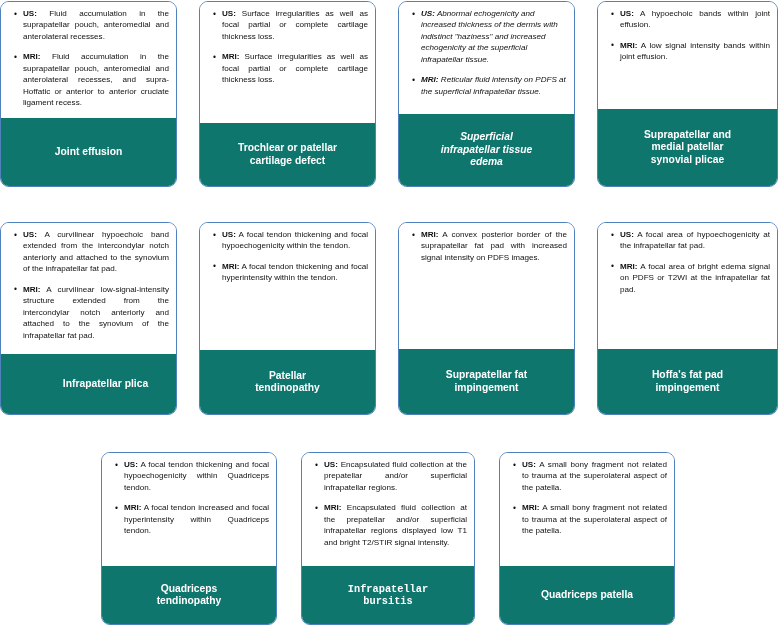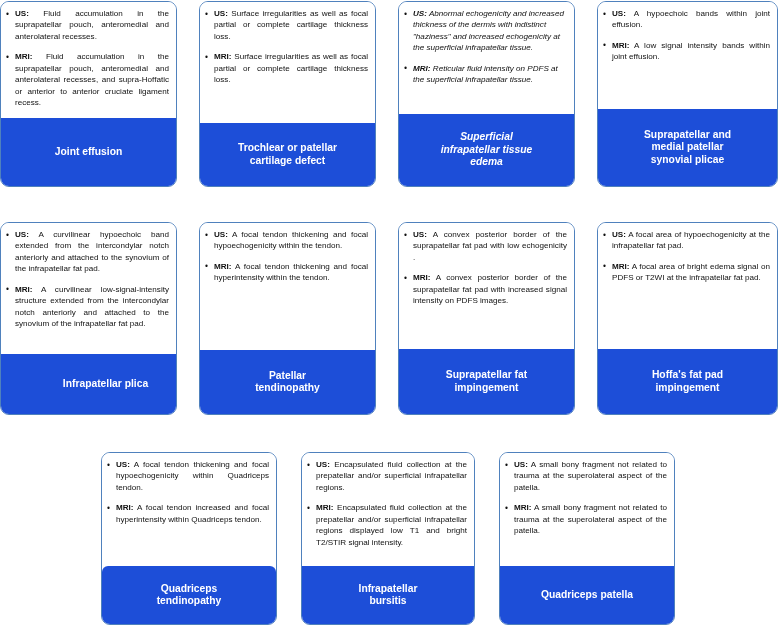--- a/index.html
+++ b/index.html
@@ -33,21 +33,21 @@
     border-radius: 9px;
     background: #ffffff;
     display: flex;
     flex-direction: column;
     overflow: hidden;
   }
 
   .card-body {
     flex: 1 1 auto;
     box-sizing: border-box;
-    padding: 6px 7px 2px 5px;
+    padding: 6px 7px 2px 13px;
     background: #ffffff;
   }
 
   .bullet {
     position: relative;
     box-sizing: border-box;
     padding-left: 9px;
     margin: 0 0 9px 0;
     font-size: 8.1px;
     line-height: 1.42;
@@ -70,21 +70,21 @@
 
   .bullet .lead {
     font-weight: bold;
   }
 
   
   .bullet.left { text-align: left; }
 
   .card-banner {
     flex: 0 0 auto;
-    background: #1d4ed8;
+    background: #0f766e;
     color: #ffffff;
     font-weight: bold;
     font-size: 10.3px;
     line-height: 1.2;
     text-align: center;
     display: flex;
     align-items: center;
     justify-content: center;
     padding: 4px 6px;
   }
@@ -117,22 +117,22 @@
   #row-2 .c2 .card-banner { height: 57px; }
   #row-2 .c3 .card-banner { height: 57px; }
 
   
   #row-3 { left: 101px; top: 452px; }
   #row-3 .card { height: 173px; margin-right: 24px; }
   #row-3 .card:last-child { margin-right: 0; }
   #row-3 .c0 { width: 176px; }
   #row-3 .c1 { width: 174px; }
   #row-3 .c2 { width: 176px; }
-  #row-3 .c0 .card-banner { height: 50px; border-radius: 6px; }
-  #row-3 .c1 .card-banner { height: 50px; }
+  #row-3 .c0 .card-banner { height: 50px; }
+  #row-3 .c1 .card-banner { height: 50px; font-family: Liberation Mono, monospace; }
   #row-3 .c2 .card-banner { height: 50px; }
 </style>
 </head>
 <body>
 
 <div class="diagram">
   <div class="row" id="row-1">
       <div class="card c0">
         <div class="card-body">
           <p class="bullet"><span class="lead">US:</span><span> Fluid accumulation in the suprapatellar pouch, anteromedial and anterolateral recesses.</span></p>
@@ -202,21 +202,20 @@
         </div>
         <div class="card-banner">
           <div>
             <span class="ttl">Patellar</span>
             <span class="ttl">tendinopathy</span>
           </div>
         </div>
       </div>
       <div class="card c2">
         <div class="card-body">
-          <p class="bullet"><span class="lead">US:</span><span> A convex posterior border of the suprapatellar fat pad with low echogenicity .</span></p>
           <p class="bullet"><span class="lead">MRI:</span><span> A convex posterior border of the suprapatellar fat pad with increased signal intensity on PDFS images.</span></p>
         </div>
         <div class="card-banner">
           <div>
             <span class="ttl">Suprapatellar fat</span>
             <span class="ttl">impingement</span>
           </div>
         </div>
       </div>
       <div class="card c3">

